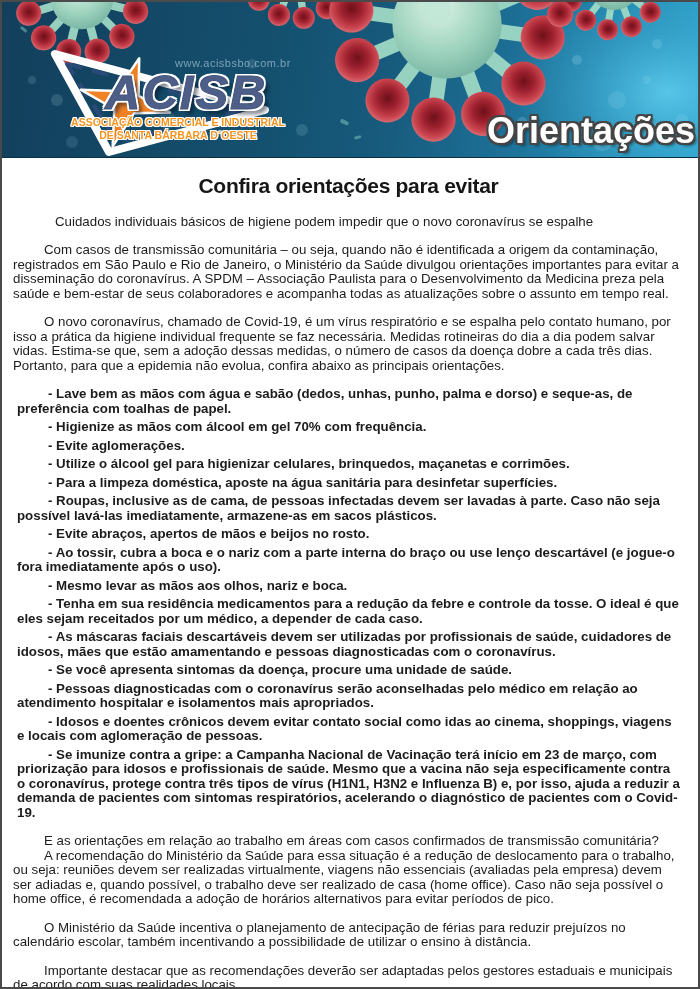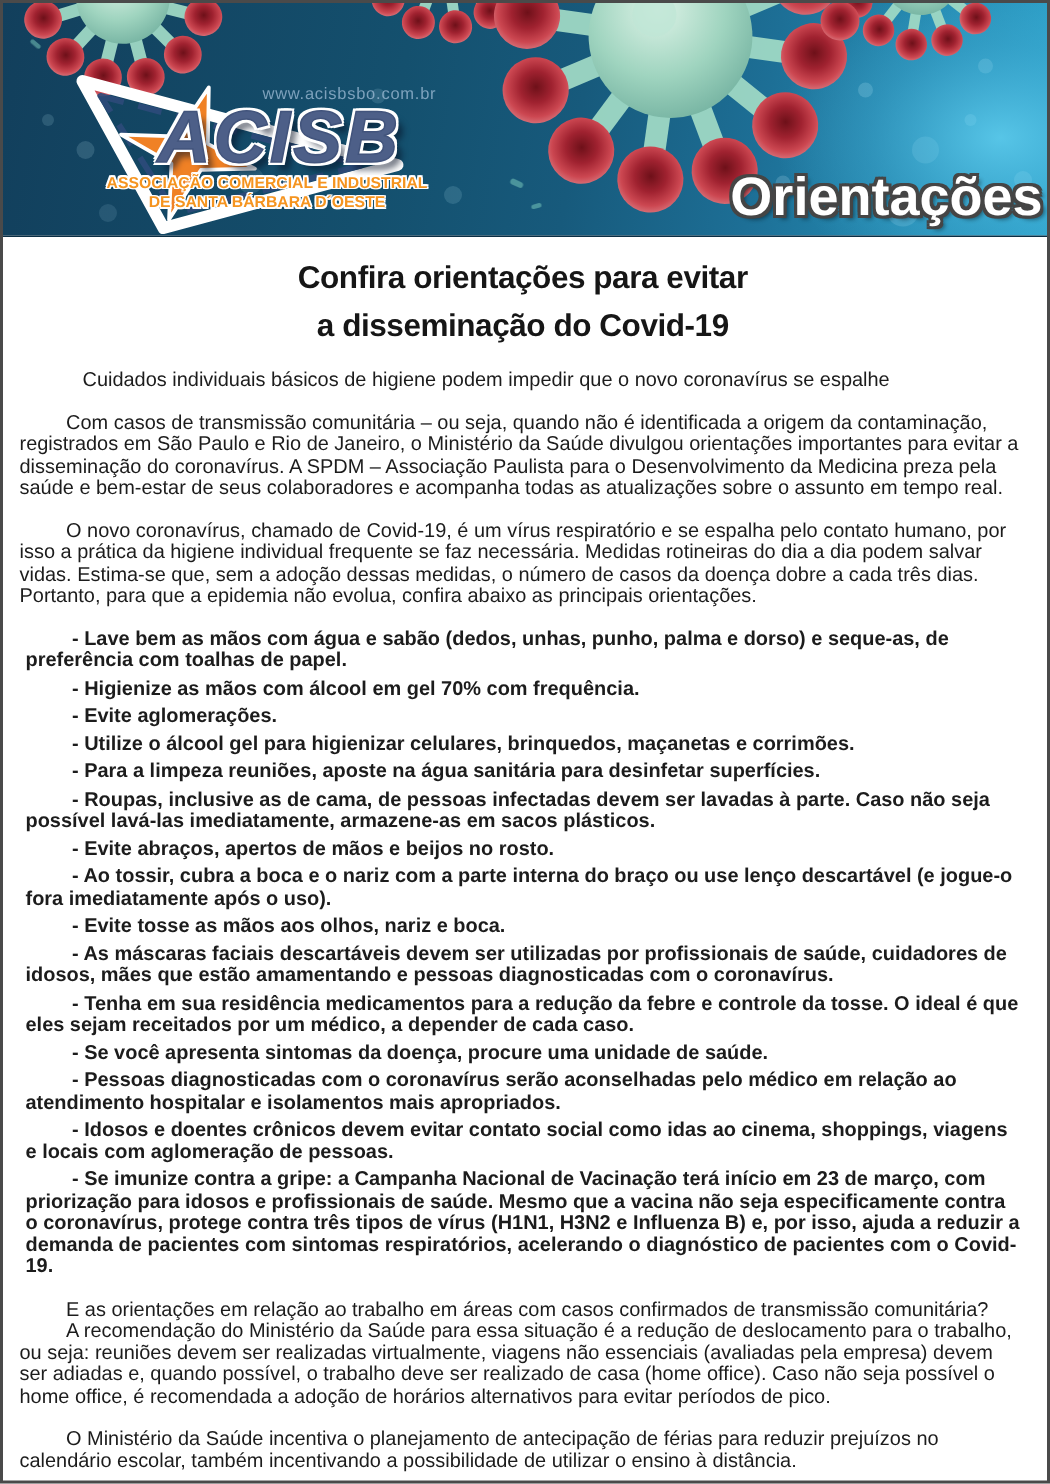--- a/index.html
+++ b/index.html
@@ -193,39 +193,39 @@
         <div>ASSOCIAÇÃO COMERCIAL E INDUSTRIAL</div>
         <div>DE SANTA BÁRBARA D´OESTE</div>
       </div>
     </div>
 
     <div class="banner-title">Orientações</div>
   </header>
 
   <main class="content">
 
-    <h1 class="title"><span>Confira orientações para evitar</span><br><span>a disseminação do Covid-19</span></h1>
+    <h1 class="title"><span>Confira orientações para evitar</span><br></h1>
 
     <p class="subtitle">Cuidados individuais básicos de higiene podem impedir que o novo coronavírus se espalhe</p>
 
     <p class="para">Com casos de transmissão comunitária – ou seja, quando não é identificada a origem da contaminação, registrados em São Paulo e Rio de Janeiro, o Ministério da Saúde divulgou orientações importantes para evitar a disseminação do coronavírus. A SPDM – Associação Paulista para o Desenvolvimento da Medicina preza pela saúde e bem-estar de seus colaboradores e acompanha todas as atualizações sobre o assunto em tempo real.</p>
     <p class="para">O novo coronavírus, chamado de Covid-19, é um vírus respiratório e se espalha pelo contato humano, por isso a prática da higiene individual frequente se faz necessária. Medidas rotineiras do dia a dia podem salvar vidas. Estima-se que, sem a adoção dessas medidas, o número de casos da doença dobre a cada três dias. Portanto, para que a epidemia não evolua, confira abaixo as principais orientações.</p>
 
     <div class="guidelines">
       <p class="item">- Lave bem as mãos com água e sabão (dedos, unhas, punho, palma e dorso) e seque-as, de preferência com toalhas de papel.</p>
       <p class="item">- Higienize as mãos com álcool em gel 70% com frequência.</p>
       <p class="item">- Evite aglomerações.</p>
       <p class="item">- Utilize o álcool gel para higienizar celulares, brinquedos, maçanetas e corrimões.</p>
-      <p class="item">- Para a limpeza reuniões, aposte na água sanitária para desinfetar superfícies.</p>
+      <p class="item">- Para a limpeza doméstica, aposte na água sanitária para desinfetar superfícies.</p>
       <p class="item">- Roupas, inclusive as de cama, de pessoas infectadas devem ser lavadas à parte. Caso não seja possível lavá-las imediatamente, armazene-as em sacos plásticos.</p>
       <p class="item">- Evite abraços, apertos de mãos e beijos no rosto.</p>
       <p class="item">- Ao tossir, cubra a boca e o nariz com a parte interna do braço ou use lenço descartável (e jogue-o fora imediatamente após o uso).</p>
-      <p class="item">- Evite tosse as mãos aos olhos, nariz e boca.</p>
+      <p class="item">- Mesmo levar as mãos aos olhos, nariz e boca.</p>
+      <p class="item">- Tenha em sua residência medicamentos para a redução da febre e controle da tosse. O ideal é que eles sejam receitados por um médico, a depender de cada caso.</p>
       <p class="item">- As máscaras faciais descartáveis devem ser utilizadas por profissionais de saúde, cuidadores de idosos, mães que estão amamentando e pessoas diagnosticadas com o coronavírus.</p>
-      <p class="item">- Tenha em sua residência medicamentos para a redução da febre e controle da tosse. O ideal é que eles sejam receitados por um médico, a depender de cada caso.</p>
       <p class="item">- Se você apresenta sintomas da doença, procure uma unidade de saúde.</p>
       <p class="item">- Pessoas diagnosticadas com o coronavírus serão aconselhadas pelo médico em relação ao atendimento hospitalar e isolamentos mais apropriados.</p>
       <p class="item">- Idosos e doentes crônicos devem evitar contato social como idas ao cinema, shoppings, viagens e locais com aglomeração de pessoas.</p>
       <p class="item">- Se imunize contra a gripe: a Campanha Nacional de Vacinação terá início em 23 de março, com priorização para idosos e profissionais de saúde. Mesmo que a vacina não seja especificamente contra o coronavírus, protege contra três tipos de vírus (H1N1, H3N2 e Influenza B) e, por isso, ajuda a reduzir a demanda de pacientes com sintomas respiratórios, acelerando o diagnóstico de pacientes com o Covid-19.</p>
     </div>
 
     <div class="qa-block">
       <p class="para">E as orientações em relação ao trabalho em áreas com casos confirmados de transmissão comunitária?</p>
       <p class="para">A recomendação do Ministério da Saúde para essa situação é a redução de deslocamento para o trabalho, ou seja: reuniões devem ser realizadas virtualmente, viagens não essenciais (avaliadas pela empresa) devem ser adiadas e, quando possível, o trabalho deve ser realizado de casa (home office). Caso não seja possível o home office, é recomendada a adoção de horários alternativos para evitar períodos de pico.</p>
     </div>

